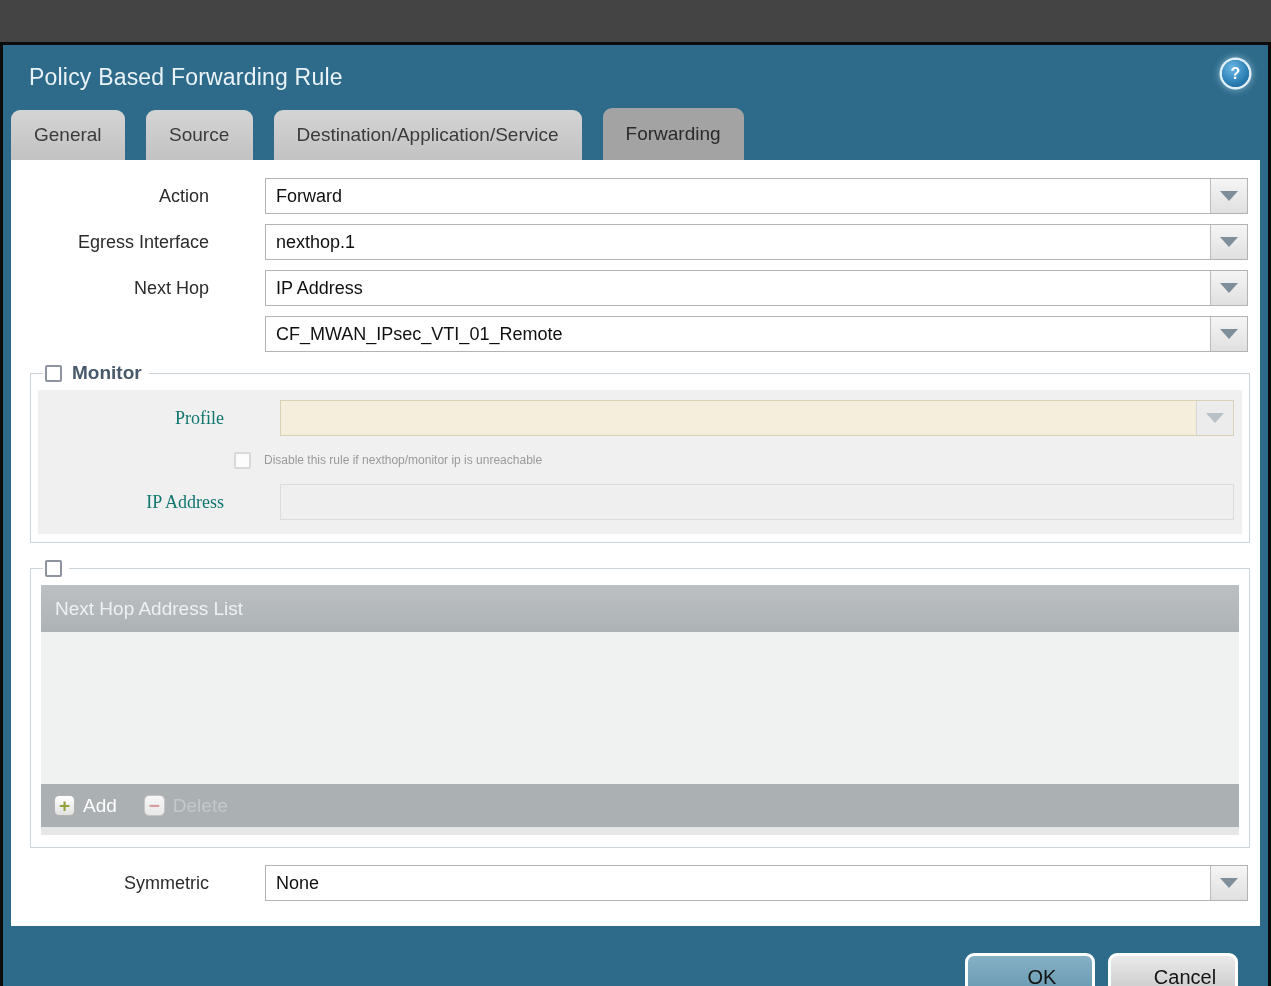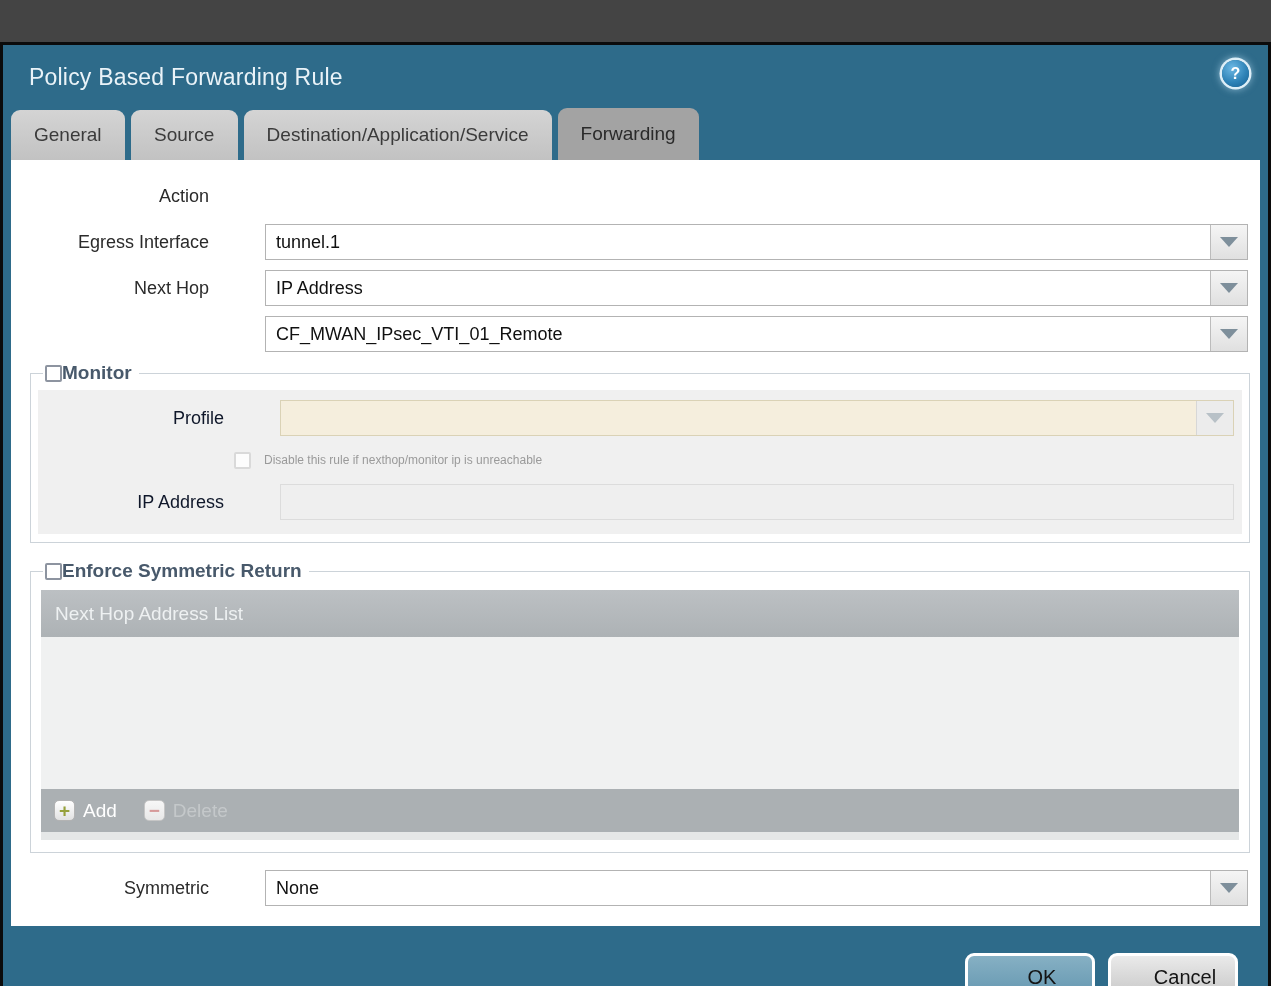--- a/index.html
+++ b/index.html
@@ -11,21 +11,21 @@
 
   
   .titlebar { height:65px; display:flex; align-items:center; padding-left:26px; position:relative; flex:0 0 auto; }
   .title { color:#eaf3f8; font-size:23px; letter-spacing:.2px; }
   .help { position:absolute; right:19px; top:15px; width:27px; height:27px; border-radius:50%;
           background:radial-gradient(circle at 38% 30%, #6cb8e4 0%, #2f84b8 55%, #135e92 100%);
           box-shadow:0 0 0 2.5px rgba(235,248,255,.9), 0 0 7px 3px rgba(190,225,248,.55);
           color:#fff; font-weight:bold; font-size:16px; display:flex; align-items:center; justify-content:center; cursor:pointer; }
 
   
-  .tabs { display:flex; align-items:flex-end; gap:6px; padding-left:8px; height:50px; flex:0 0 auto; }
+  .tabs { display:flex; align-items:flex-end; gap:21px; padding-left:8px; height:50px; flex:0 0 auto; }
   .tab { height:50px; background:linear-gradient(#d4d4d4,#c2c2c2); border-radius:9px 9px 0 0;
          display:flex; align-items:center; justify-content:center; padding:0 23px;
          font-size:19px; color:#3b3b3b; cursor:pointer; white-space:nowrap; }
   .tab.t-general { min-width:112px; }
   .tab.t-source  { min-width:107px; }
   .tab.active { background:#a3a3a3; height:52px; color:#2a2a2a; }
 
   
   .content { background:#fff; margin:0 8px; flex:0 0 766px; padding-top:18px; overflow:hidden; }
 
@@ -34,28 +34,28 @@
   .field { flex:1; height:36px; border:1px solid #b3b3b3; background:#fff; display:flex; align-items:stretch; }
   .fval { flex:1; display:flex; align-items:center; padding-left:10px; font-size:18px; color:#101010; }
   .ddbtn { width:37px; border-left:1px solid #bcbcbc; background:linear-gradient(#f5f5f5,#e0e0e0);
            display:flex; align-items:center; justify-content:center; cursor:pointer; }
   .arrow { width:0; height:0; border-left:9px solid transparent; border-right:9px solid transparent; border-top:10px solid #7e8f9b; }
   .ddbtn.disabled { background:#ececec; border-left:1px solid #d7d7d7; cursor:default; }
   .ddbtn.disabled .arrow { border-top-color:#b8c1c7; }
 
   
   fieldset.group { border:1px solid #ccd3d9; margin:0 10px 0 19px; padding:0 6px 8px; }
-  fieldset.group legend { display:flex; align-items:center; margin-left:6px; padding:0 7px 0 2px;
+  fieldset.group legend { display:flex; align-items:center; gap:10px; margin-left:6px; padding:0 7px 0 2px;
                           font-weight:bold; font-size:19px; color:#48596b; }
   .cb { width:17px; height:17px; border:2px solid #8d94a0; background:#fff; border-radius:2px; flex:0 0 auto; cursor:pointer; }
   .cb.disabled { border:2px solid #d9d9d9; background:#fcfcfc; cursor:default; }
 
   .panel { background:#f0f0f0; margin:6px 1px 0; padding:10px 0 14px; }
   .panel .frow { margin:0 8px 0 0; }
-  .panel .flabel { color:#0f172a; width:186px; }
+  .panel .flabel { color:#0f766e; width:186px;font-family:Liberation Serif, serif; }
   .field.beige { background:#f5eedd; border:1px solid #dad2b6; }
   .input-disabled { flex:1; height:36px; background:#efefef; border:1px solid #dcdcdc; }
   .cbrow { display:flex; align-items:center; gap:13px; margin:9px 0 9px 196px; height:30px; }
   .graytext { font-size:12px; color:#9a9a9a; }
 
   .group.esr { margin-top:17px; }
   .nhtable { margin:8px 4px 4px; }
   .thead { height:47px; background:linear-gradient(#bcc0c3,#adb2b5); color:#eef1f2; font-size:19px;
            display:flex; align-items:center; padding-left:14px; }
   .tbody { height:152px; background:#f0f1f1; }
@@ -94,26 +94,32 @@
       <div class="tab t-general">General</div>
       <div class="tab t-source">Source</div>
       <div class="tab">Destination/Application/Service</div>
       <div class="tab active">Forwarding</div>
     </div>
 
     <div class="content">
 
       <div class="frow">
         <div class="flabel">Action</div>
+        <div class="field">
+          <div class="fval">Forward</div>
+          <div class="ddbtn">
+            <div class="arrow"></div>
+          </div>
+        </div>
       </div>
 
       <div class="frow">
         <div class="flabel">Egress Interface</div>
         <div class="field">
-          <div class="fval">tunnel.1</div>
+          <div class="fval">nexthop.1</div>
           <div class="ddbtn">
             <div class="arrow"></div>
           </div>
         </div>
       </div>
 
       <div class="frow">
         <div class="flabel">Next Hop</div>
         <div class="field">
           <div class="fval">IP Address</div>
@@ -155,21 +161,20 @@
           <div class="frow">
             <div class="flabel">IP Address</div>
             <div class="input-disabled"></div>
           </div>
         </div>
       </fieldset>
 
       <fieldset class="group esr">
         <legend>
           <span class="cb"></span>
-          <span>Enforce Symmetric Return</span>
         </legend>
         <div class="nhtable">
           <div class="thead">Next Hop Address List</div>
           <div class="tbody"></div>
           <div class="tfoot">
             <span class="tool add">
               <span class="ticon plus">+</span>
               <span>Add</span>
             </span>
             <span class="tool del">

